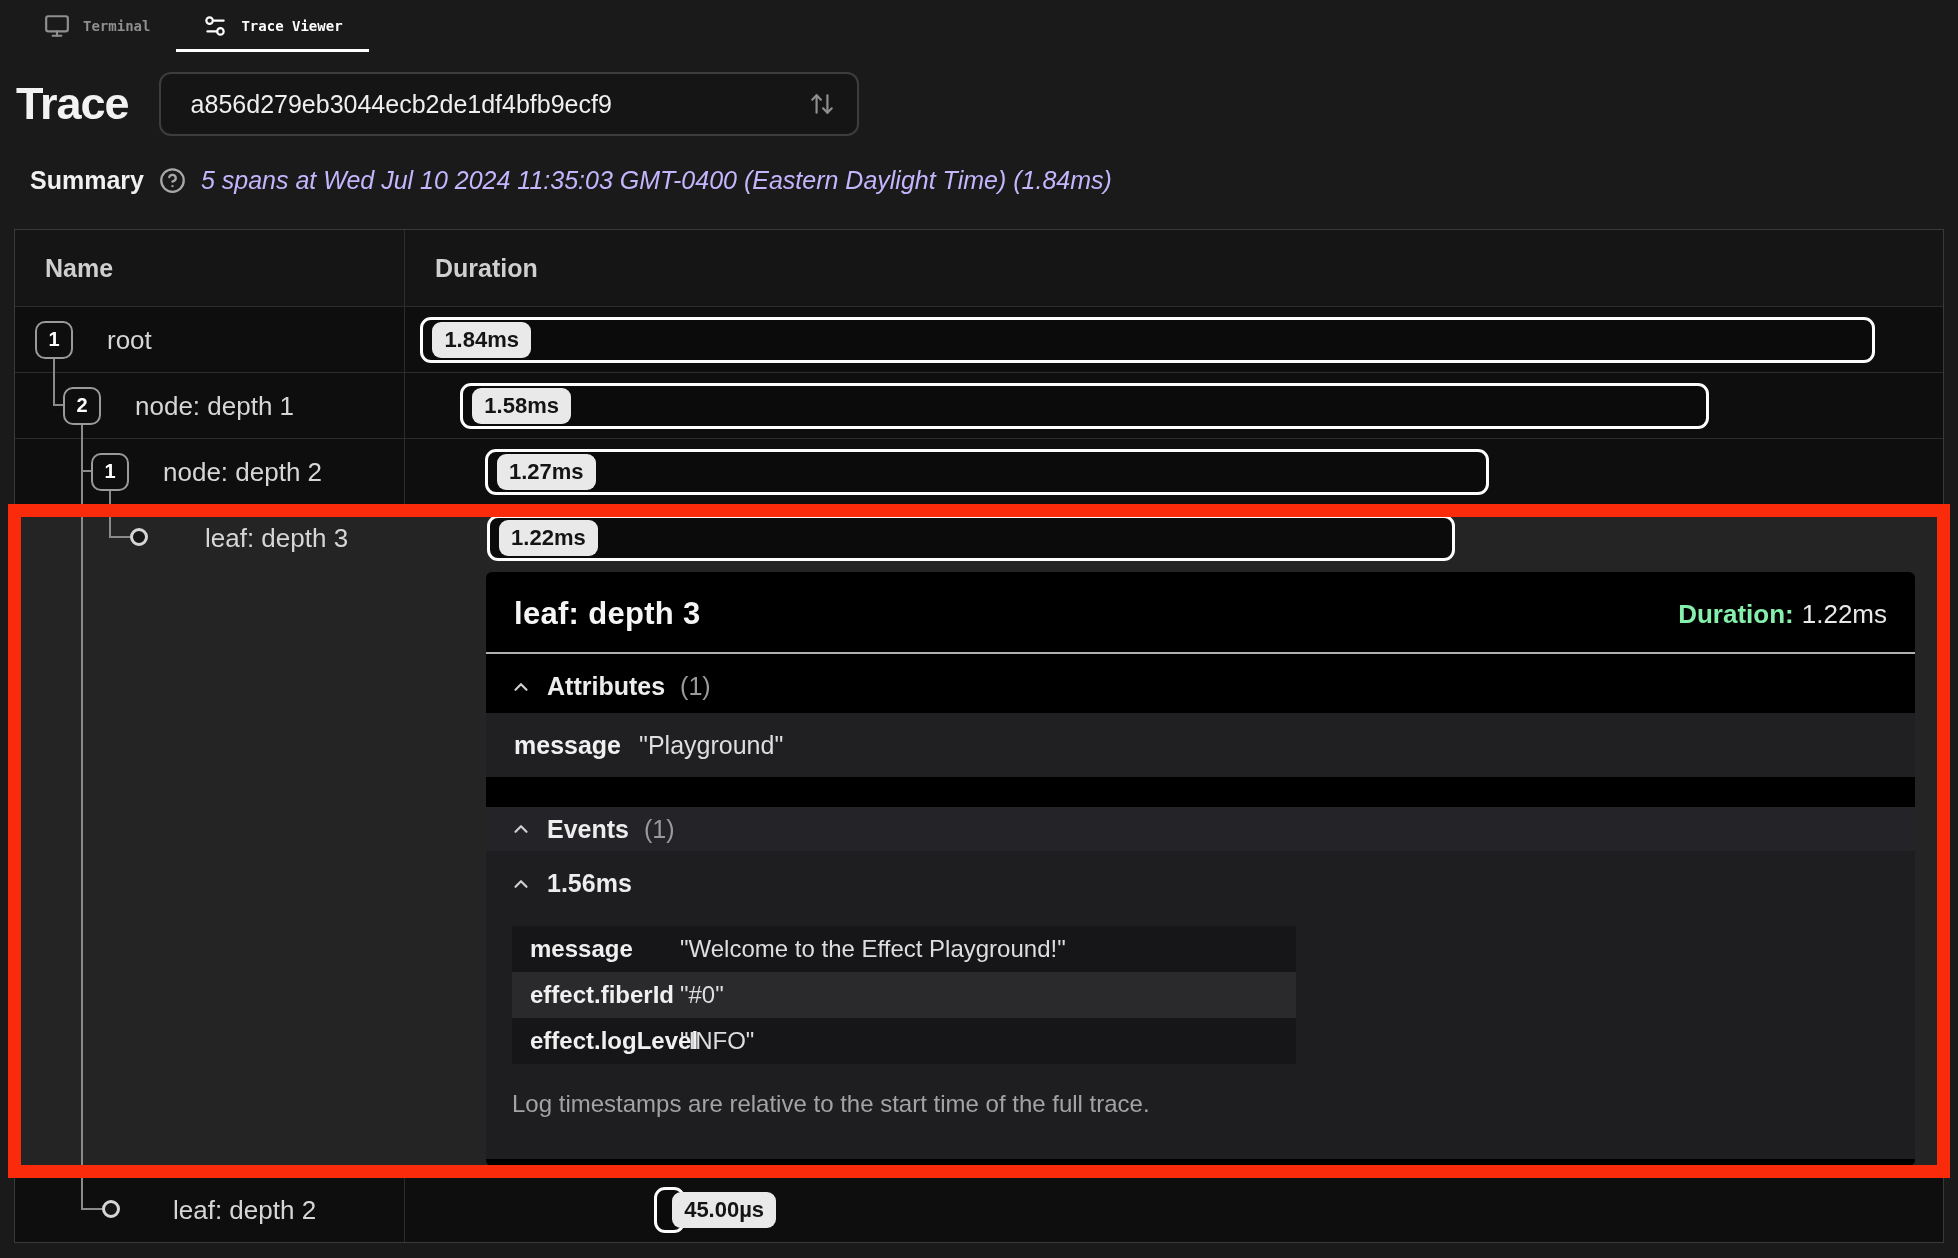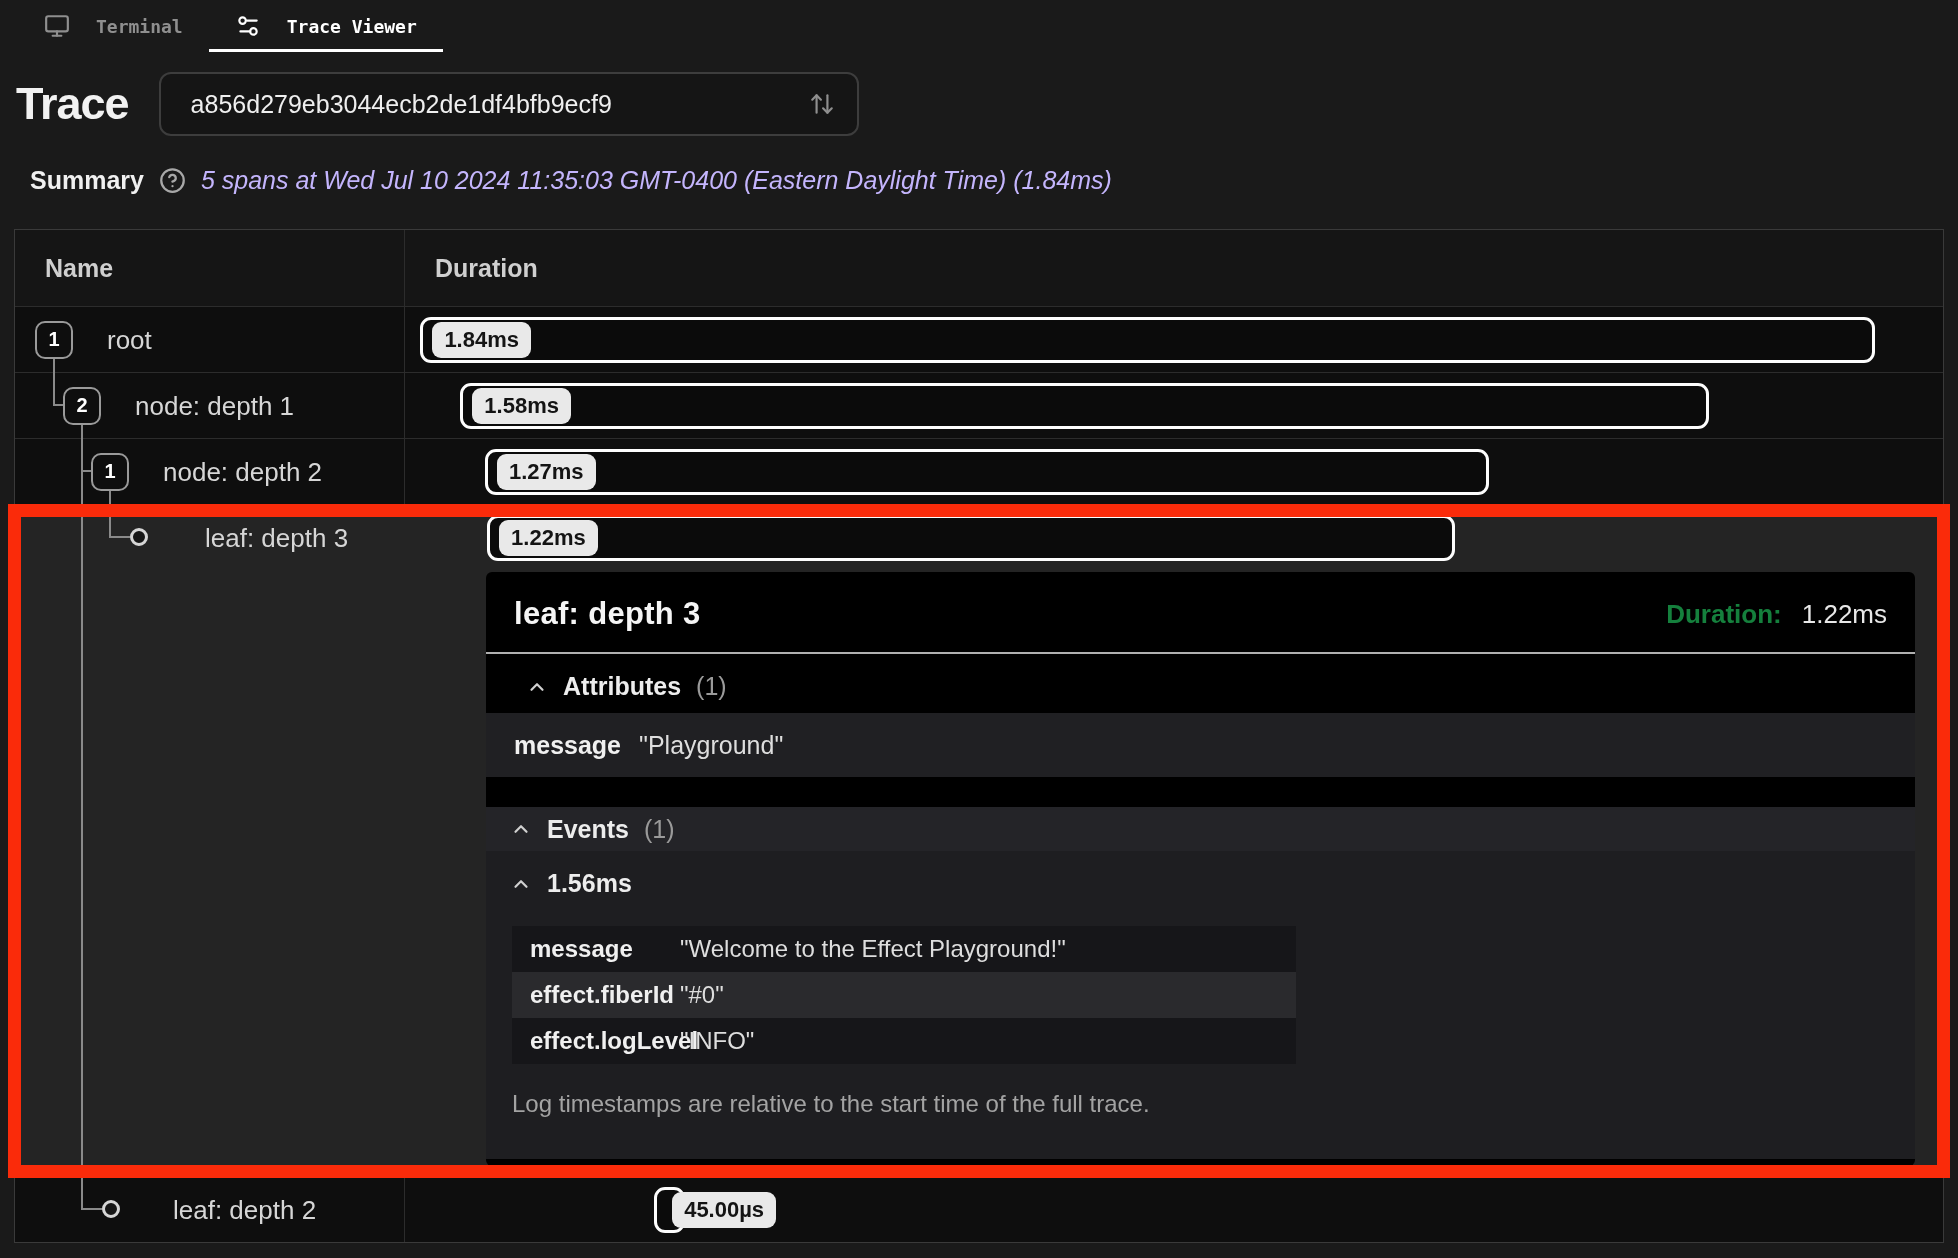--- a/index.html
+++ b/index.html
@@ -8,22 +8,22 @@
     background:#1a1a1a;
     color:#e5e5e5;
     font-family:"Liberation Sans", sans-serif;
     overflow:hidden;
     position:relative;
   }
 
   
   .tabbar { display:flex; align-items:stretch; height:52px; padding-left:18px; background:#1a1a1a; }
   .tab {
-    display:flex; align-items:center; gap:26px; padding:0 26px;
-    font-family:"DejaVu Sans Mono", monospace; font-size:18px; font-weight:700;
+    display:flex; align-items:center; gap:13px; padding:0 26px;
+    font-family:"DejaVu Sans Mono", monospace; font-size:14px; font-weight:700;
     color:#8f8f8f; position:relative; cursor:pointer;
   }
   .tab svg { stroke:#8f8f8f; }
   .tab.active { color:#ffffff; }
   .tab.active svg { stroke:#ffffff; }
   .tab.active::after { content:""; position:absolute; left:0; right:0; bottom:0; height:3px; background:#ffffff; }
 
   
   .trace-row { margin:20px 16px 8px 16px; display:flex; align-items:center; gap:30px; }
   .trace-title { font-size:45px; font-weight:700; letter-spacing:-1px; color:#f2f2f2; }
@@ -74,23 +74,23 @@
   
   .t-row.expanded { display:block; height:672px; background:#242424; }
   .expanded-inner { display:flex; height:66px; }
   .expanded-inner .dur-cell { border-left:none; }
 
   
   .panel { margin:1px 0 0 471px; width:1429px; height:594px; background:#000000; border-radius:6px; position:relative; z-index:3; }
   .panel-head { display:flex; justify-content:space-between; align-items:center; padding:24px 28px 20px 28px; border-bottom:2px solid #b0b0b0; }
   .panel-title { font-size:31px; font-weight:700; color:#f5f5f5; letter-spacing:0.3px; }
   .panel-duration { font-size:26px; color:#e8e8e8; }
-  .panel-duration b { font-weight:700; color:#15803d; margin-right:20px; }
-
-  .section-head { display:flex; align-items:center; gap:15px; padding:18px 28px 12px 40px; font-size:25px; }
+  .panel-duration b { font-weight:700; color:#86efac; margin-right:8px; }
+
+  .section-head { display:flex; align-items:center; gap:15px; padding:18px 28px 12px 24px; font-size:25px; }
   .section-head .sec-label { font-weight:700; color:#ededed; }
   .section-head .sec-count { color:#9a9a9a; }
 
   .kv-row { background:#202023; height:64px; display:flex; align-items:center; padding:0 28px; font-size:25px; }
   .kv-key { font-weight:700; color:#f0f0f0; margin-right:18px; }
   .kv-val { color:#dedede; }
 
   .events-head { background:#242428; margin-top:30px; height:44px; display:flex; align-items:center; gap:15px; padding:0 28px 0 24px; font-size:25px; }
   .events-head .sec-label { font-weight:700; color:#ededed; }
   .events-head .sec-count { color:#9a9a9a; }

